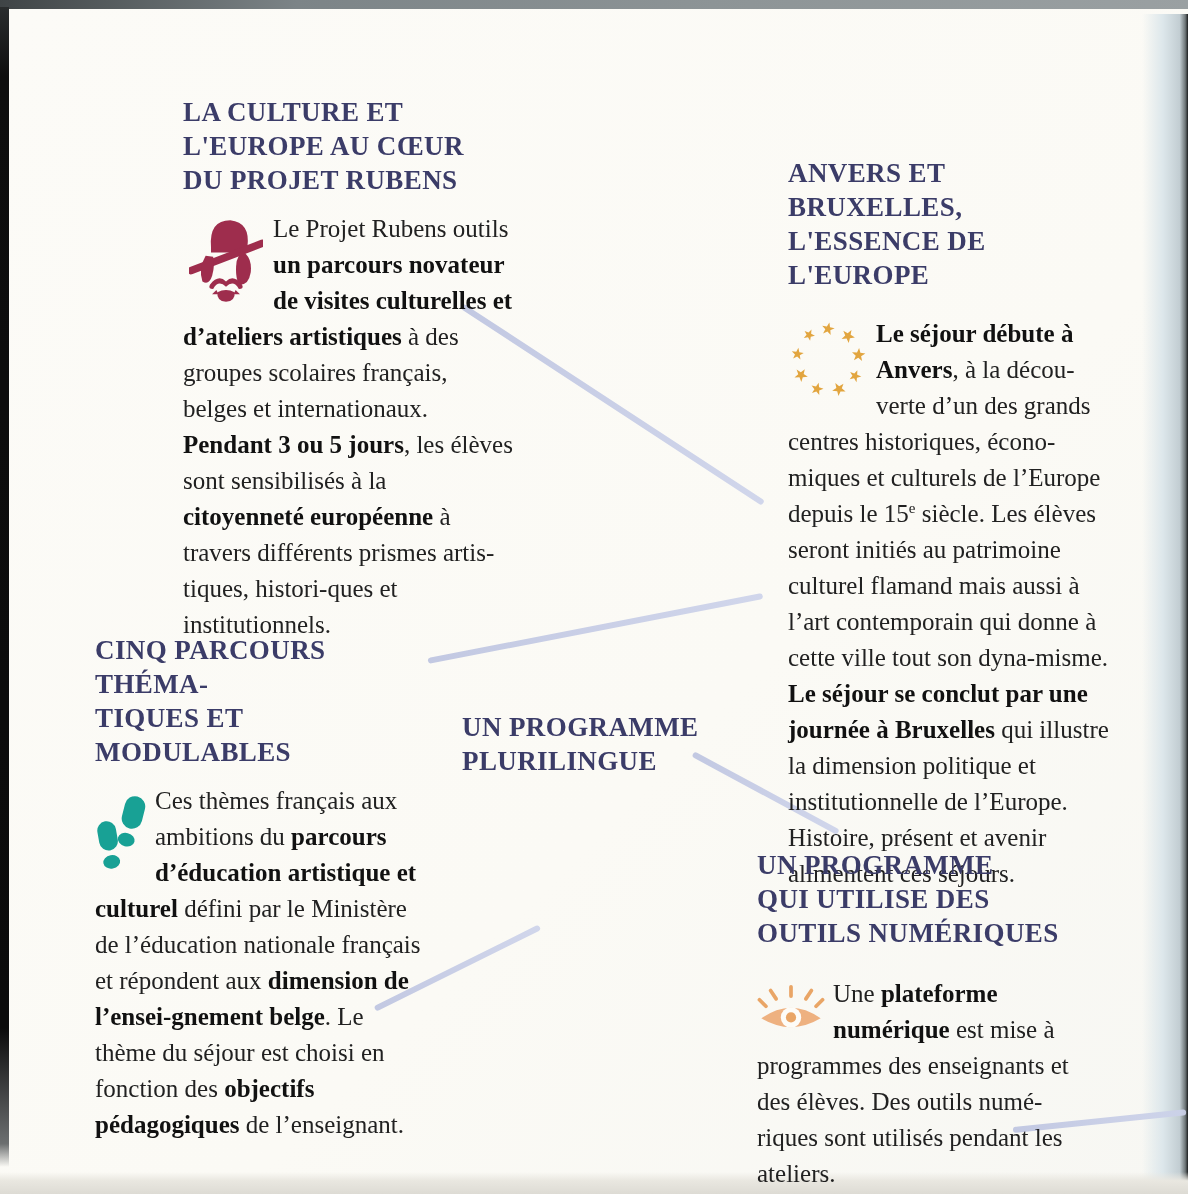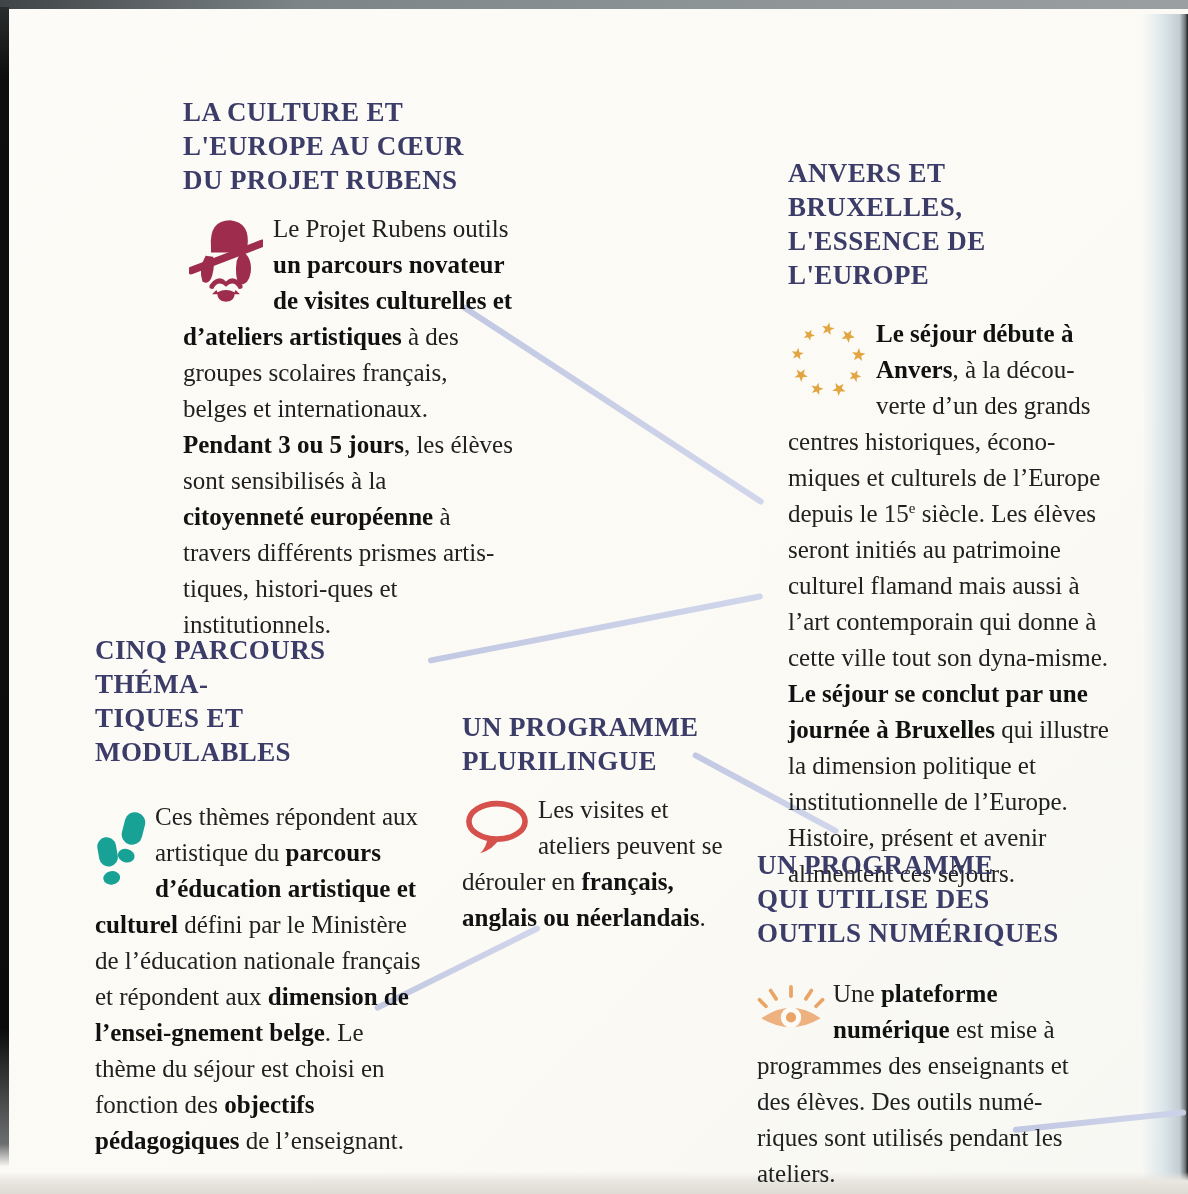--- a/index.html
+++ b/index.html
@@ -40,21 +40,21 @@
   .s1 .icon{width:74px;height:95px;margin:4px 10px 0 6px;}
   .s2{left:788px;top:140px;width:334px;margin-top:16px;}
   .s2 .icon{width:80px;height:80px;margin:4px 8px 0 0;}
   .s3{left:95px;top:633px;width:330px;}
   .s3 .icon{width:50px;height:100px;margin:6px 8px 0 2px;}
   .s4{left:462px;top:710px;width:272px;}
   .s4 .icon{width:70px;height:54px;margin:6px 6px 0 0;}
   .s5{left:757px;top:848px;width:322px;}
   .s5 .icon{width:68px;height:50px;margin:8px 8px 0 0;}
   .s2 h2{margin-bottom:24px;}
-  .s3 h2{margin-bottom:30px;}
+  .s3 h2{margin-bottom:14px;}
   .s5 h2{margin-bottom:26px;}
 </style>
 </head>
 <body>
 
 <div class="page">
 
   <div class="edge top"></div>
   <div class="edge left"></div>
   <div class="edge right"></div>
@@ -118,36 +118,27 @@
           <g transform="rotate(14 40 26)">
             <rect x="28" y="2" width="23" height="37" rx="11.5"></rect>
             <ellipse cx="39" cy="52" rx="9.5" ry="7.5"></ellipse>
           </g>
           <g transform="rotate(-10 14 56)">
             <rect x="3" y="30" width="21" height="33" rx="10.5"></rect>
             <ellipse cx="13" cy="76" rx="9.5" ry="7.5"></ellipse>
           </g>
         </svg>
       </span>
-      <p><span>Ces thèmes répondent aux artistique du </span><b>parcours d’éducation artistique et culturel</b><span> défini par le Ministère de l’éducation nationale français et répondent aux </span><b>dimension de l’ensei-gnement belge</b><span>. Le thème du séjour est choisi en fonction des </span><b>objectifs pédagogiques</b><span> de l’enseignant.</span></p>
+      <p><span>Ces thèmes français aux ambitions du </span><b>parcours d’éducation artistique et culturel</b><span> défini par le Ministère de l’éducation nationale français et répondent aux </span><b>dimension de l’ensei-gnement belge</b><span>. Le thème du séjour est choisi en fonction des </span><b>objectifs pédagogiques</b><span> de l’enseignant.</span></p>
     </div>
   </section>
 
   <section class="s4">
     <h2>UN PROGRAMME
 PLURILINGUE</h2>
-    <div class="body">
-      <span class="icon">
-        <svg width="70" height="58" viewBox="0 0 72 62">
-          <ellipse cx="36" cy="25" rx="30" ry="19" fill="none" stroke="#d6514c" stroke-width="6"></ellipse>
-          <path d="M26 41 Q25 53 18 59 Q32 55 39 43 Z" fill="#d6514c"></path>
-        </svg>
-      </span>
-      <p><span>Les visites et ateliers peuvent se dérouler en </span><b>français, anglais ou néerlandais</b><span>.</span></p>
-    </div>
   </section>
 
   <section class="s5">
     <h2>UN PROGRAMME
 QUI UTILISE DES
 OUTILS NUMÉRIQUES</h2>
     <div class="body">
       <span class="icon">
         <svg width="68" height="52" viewBox="0 0 72 56">
           <g stroke="#e9a566" stroke-width="4" stroke-linecap="round">

